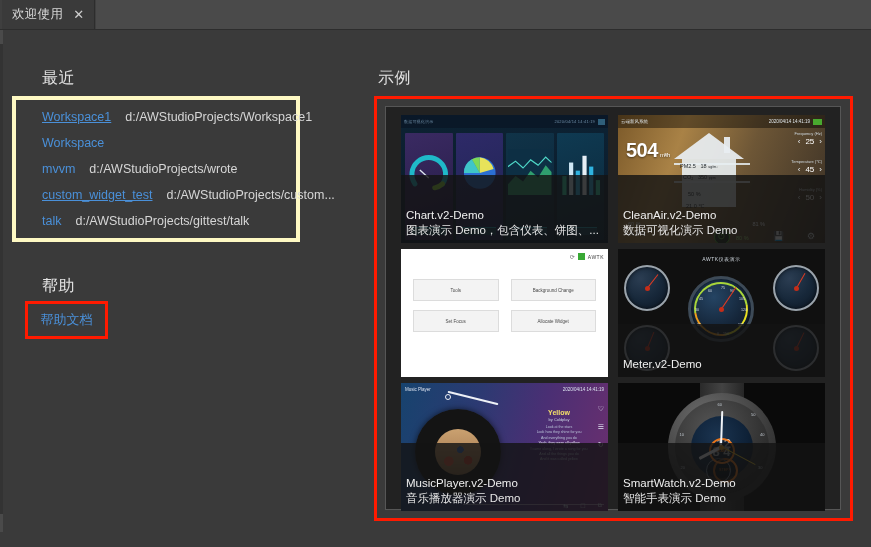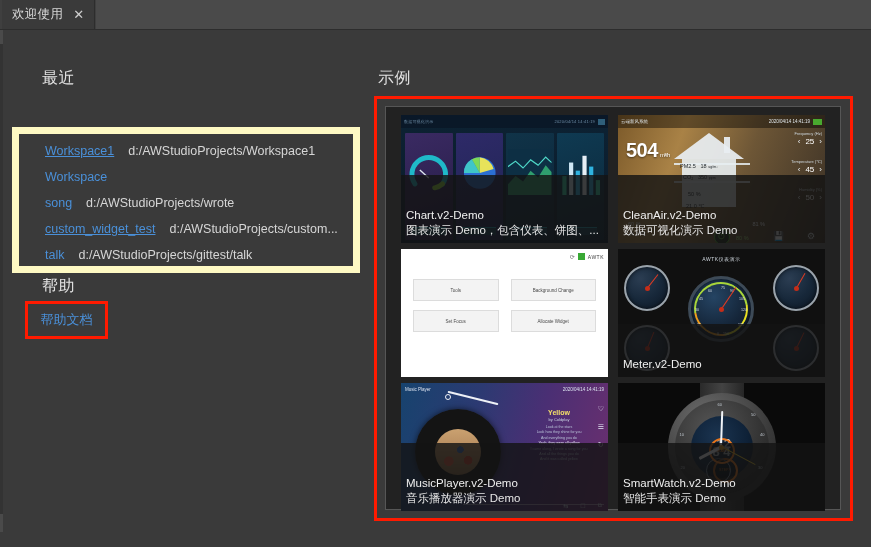--- a/index.html
+++ b/index.html
@@ -46,23 +46,22 @@
   .heading {
     position: absolute; color: #e2e2e2; font-size: 16px; font-weight: 400;
     letter-spacing: .5px;
   }
   #h-recent { left: 42px; top: 68px; }
   #h-help   { left: 42px; top: 276px; }
   #h-examples { left: 378px; top: 68px; }
 
   
   .recent-box {
-    position: absolute; left: 12px; top: 96px; width: 348px; height: 146px;
-    border: 7px solid #fef9c3;
-    margin-top: 31px;
+    position: absolute; left: 12px; top: 96px; width: 288px; height: 146px;
+    border: 4px solid #fef9c3;
   }
   .recent-list {
     position: absolute; left: 0; top: 0; width: 100%; height: 100%;
     padding: 10px 0 0 26px;
   }
   .recent-row {
     display: flex; align-items: baseline; height: 26px;
     font-size: 12.5px; white-space: nowrap;
   }
   .recent-name {
@@ -375,21 +374,21 @@
       <div class="recent-row">
         <span class="recent-name underlined">Workspace1</span>
         <span class="recent-path">d:/AWStudioProjects/Workspace1</span>
       </div>
 
       <div class="recent-row">
         <span class="recent-name">Workspace</span>
       </div>
 
       <div class="recent-row">
-        <span class="recent-name">song</span>
+        <span class="recent-name">mvvm</span>
         <span class="recent-path">d:/AWStudioProjects/wrote</span>
       </div>
 
       <div class="recent-row">
         <span class="recent-name underlined">custom_widget_test</span>
         <span class="recent-path">d:/AWStudioProjects/custom...</span>
       </div>
 
       <div class="recent-row">
         <span class="recent-name">talk</span>

